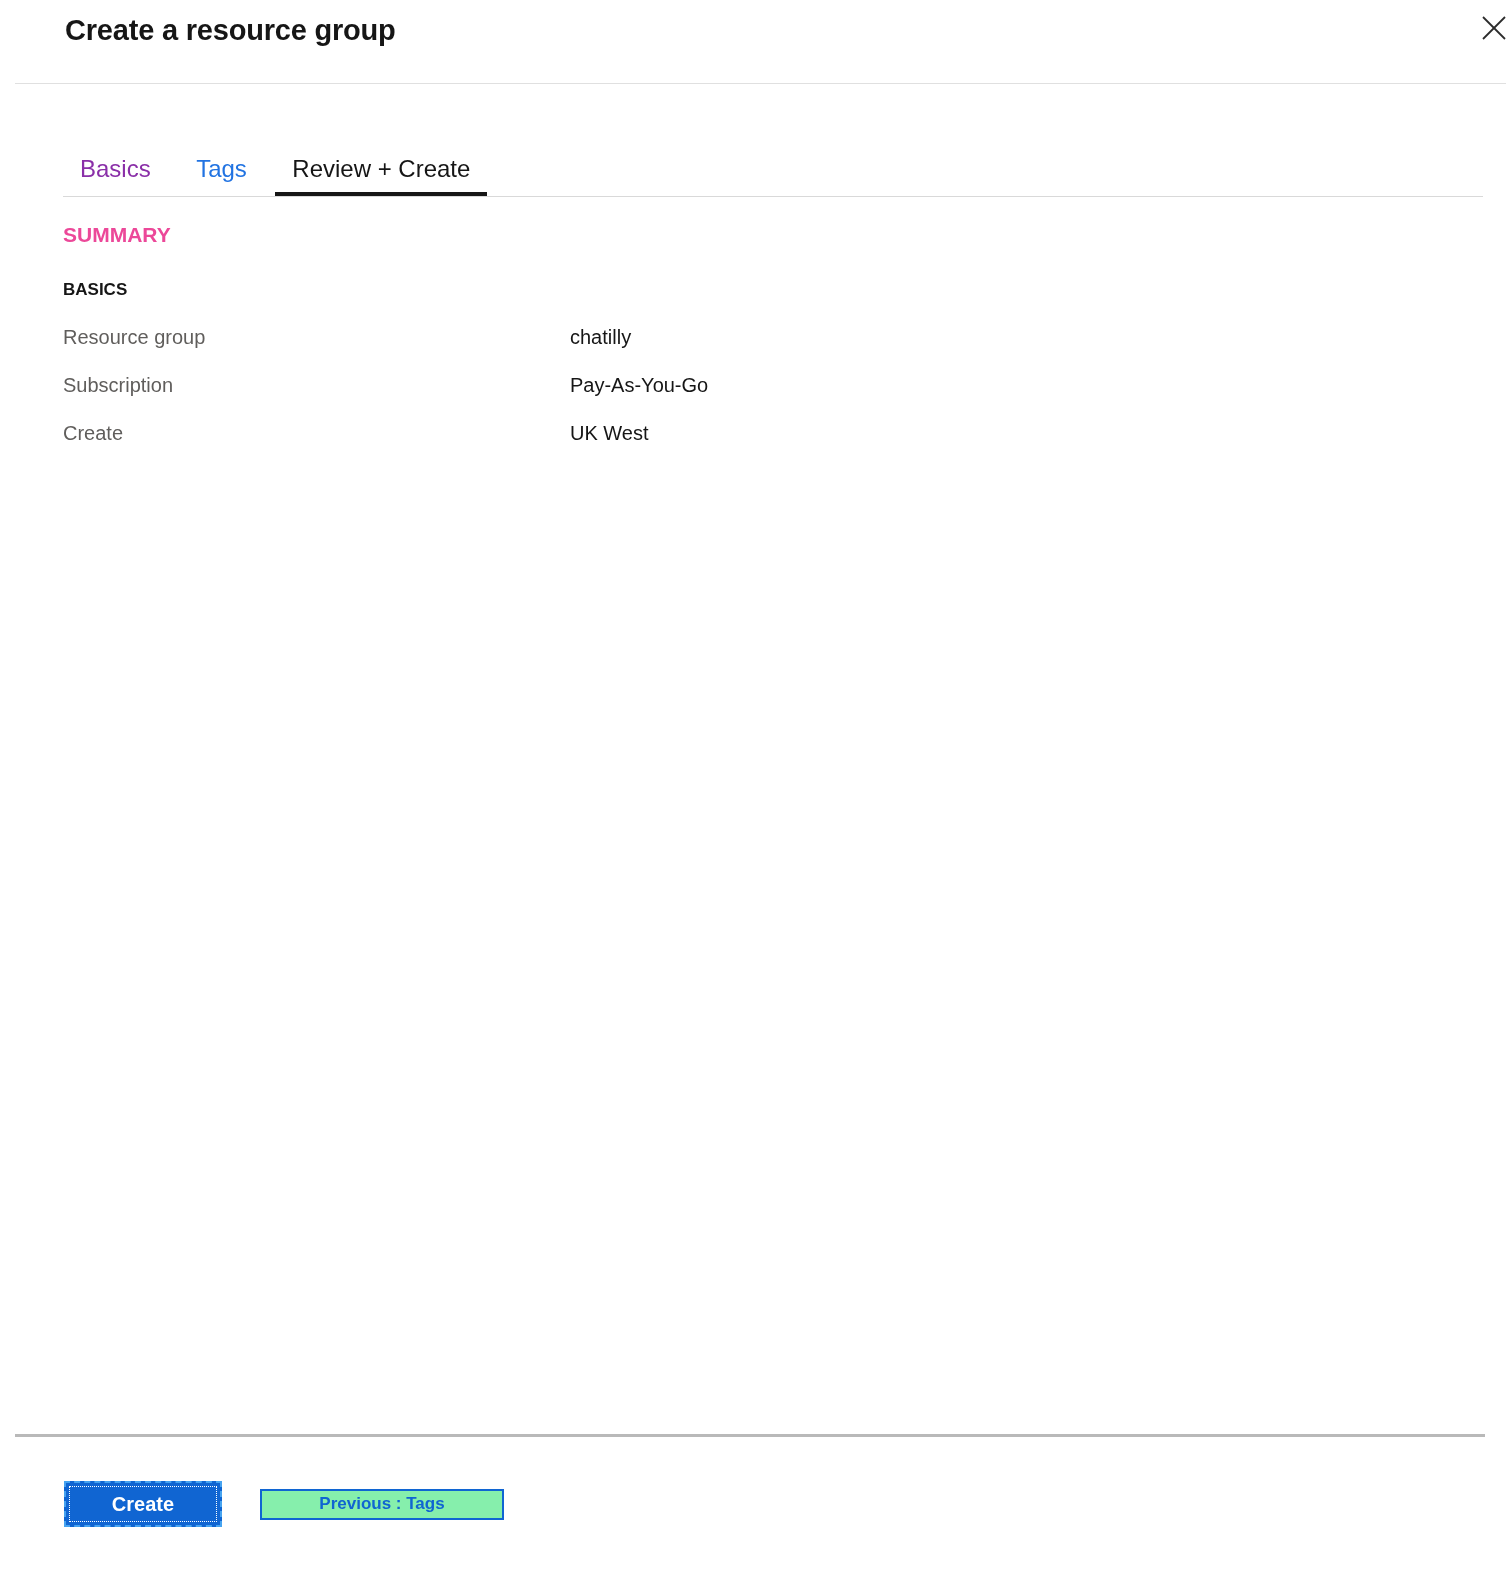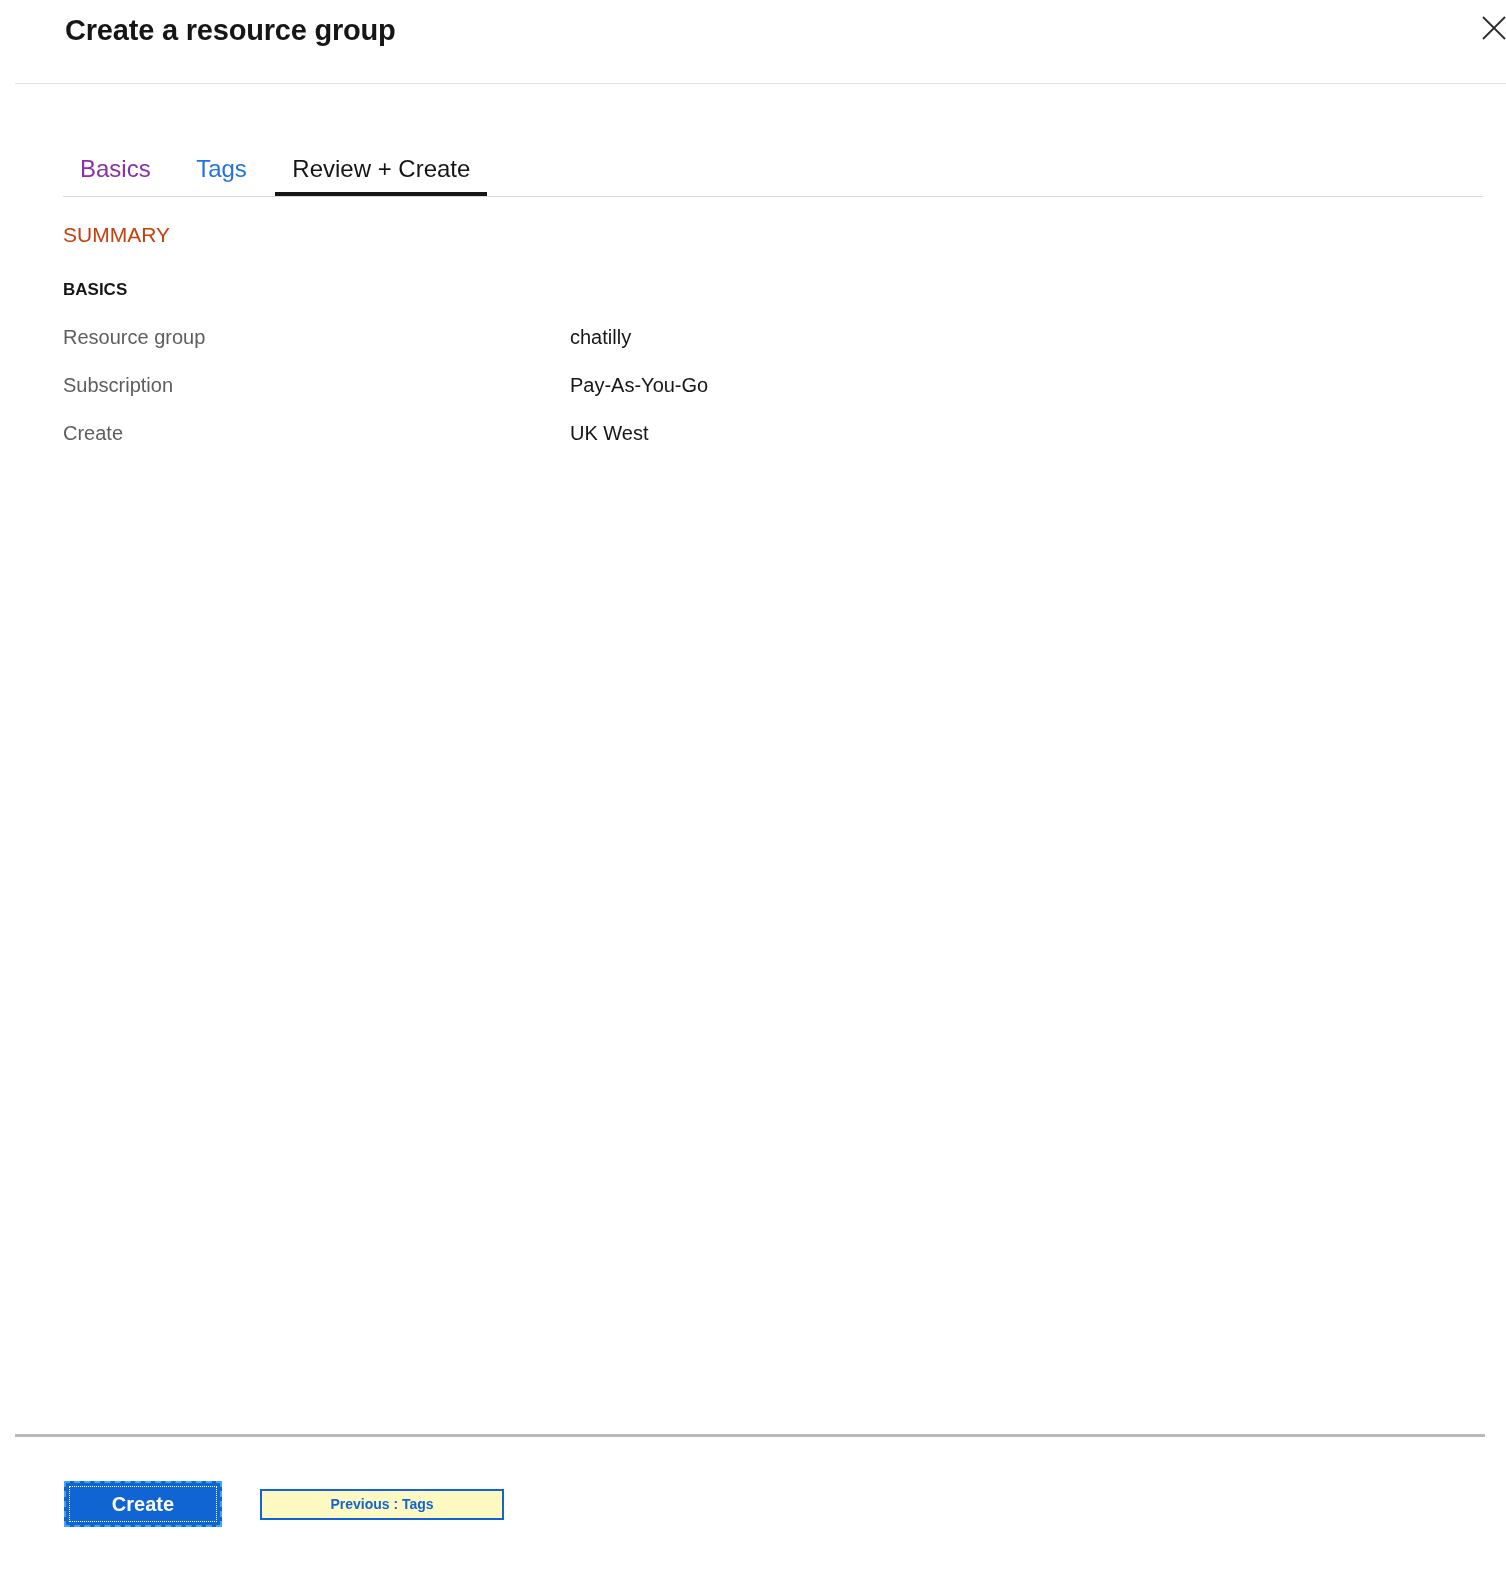--- a/index.html
+++ b/index.html
@@ -57,22 +57,22 @@
     border-bottom: 4px solid transparent;
     cursor: pointer;
   }
   .tab-basics { color: #8a2fa8; }
   .tab-tags { color: #2173e2; }
   .tab-review { color: #161616; border-bottom-color: #161616; }
 
   .summary-heading {
     margin-top: 26px;
     font-size: 21px;
-    font-weight: 400;
-    color: #c2410c;
+    font-weight: 700;
+    color: #ec4899;
   }
   .basics-heading {
     margin-top: 33px;
     font-size: 17px;
     font-weight: 700;
     color: #161616;
   }
   .rows { margin-top: 13px; }
   .row {
     display: flex;
@@ -108,25 +108,25 @@
   }
   .btn-create::after {
     content: "";
     position: absolute;
     left: 3px; right: 3px; top: 3px; bottom: 3px;
     border: 1px dotted #ffffff;
     pointer-events: none;
   }
   .btn-previous {
     width: 244px; height: 31px;
-    background: #fef9c3;
+    background: #86efac;
     border: 2px solid #1065d2;
     color: #1065d2;
     font-family: "Liberation Sans", sans-serif;
-    font-size: 14px; font-weight: 700;
+    font-size: 17px; font-weight: 700;
     cursor: pointer;
   }
 </style>
 </head>
 <body>
 
 <div class="page">
 
   <header class="panel-header">
     <h1 class="page-title">Create a resource group</h1>

